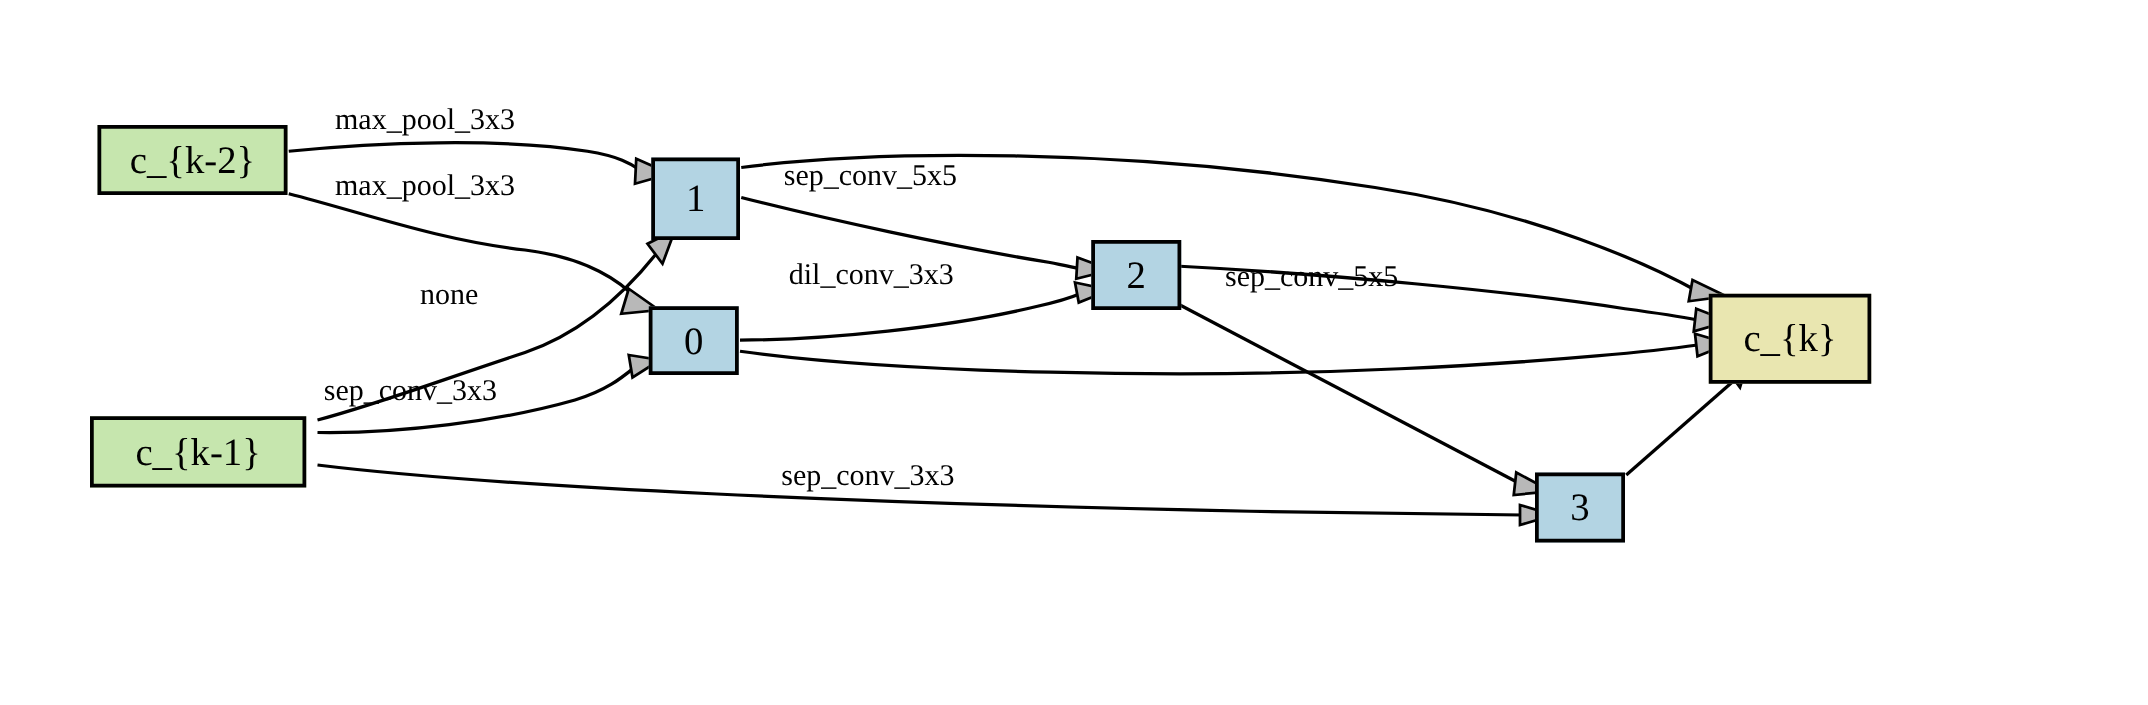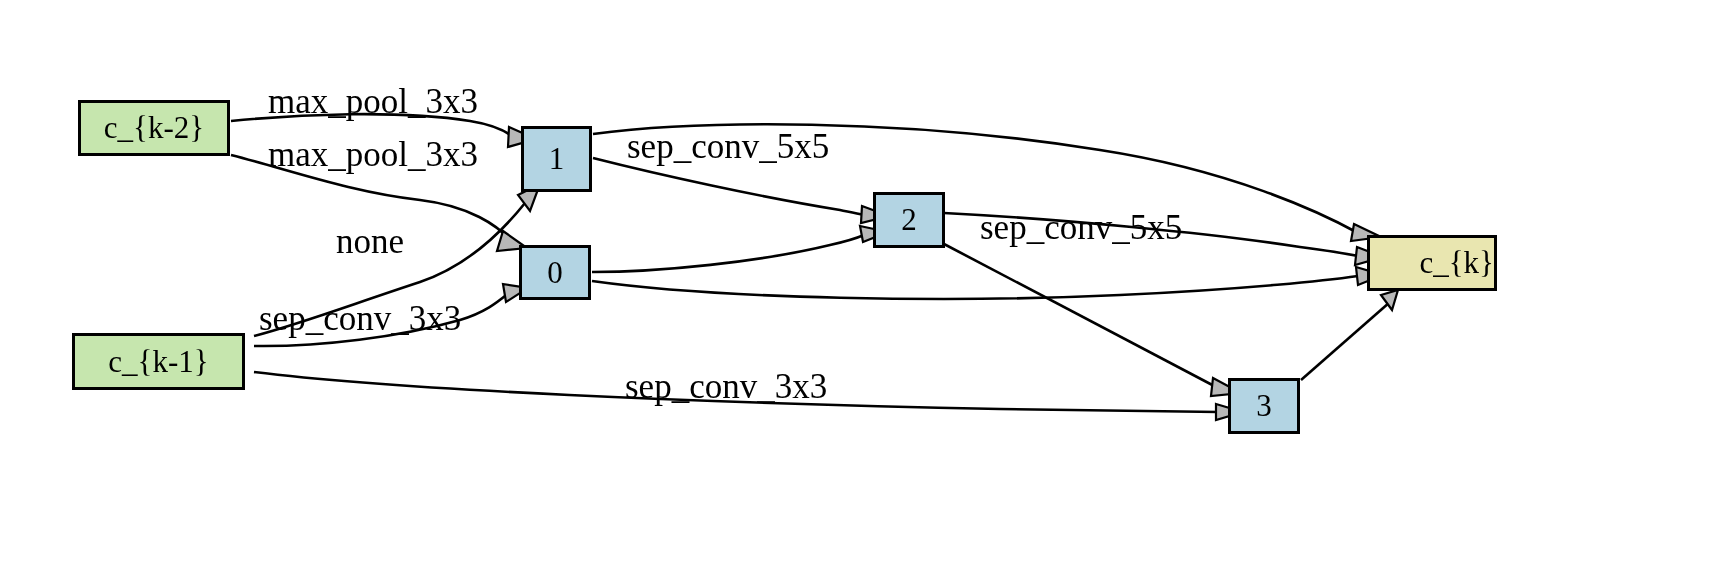--- a/index.html
+++ b/index.html
@@ -41,21 +41,21 @@
     background: #b3d4e3;
     font-size: 31px;
   }
   .node-output {
     background: #e9e6b0;
     font-size: 31px;
   }
   .edge-label {
     position: absolute;
     font-family: "Liberation Serif", "DejaVu Serif", serif;
-    font-size: 35px;
+    font-size: 24px;
     color: #000000;
     white-space: nowrap;
     z-index: 4;
     line-height: 1;
   }
   .edge-path {
     fill: none;
     stroke: #000000;
     stroke-width: 2.6;
   }
@@ -152,32 +152,33 @@
   </div>
 
   <div class="node-box node-inter" style="left:873px; top:192px; width:72px; height:56px;">
     <span>2</span>
   </div>
 
   <div class="node-box node-inter" style="left:1228px; top:378px; width:72px; height:56px;">
     <span>3</span>
   </div>
 
-  <div class="node-box node-output" style="left:1367px; top:235px; width:130px; height:56px;justify-content:flex-end;">
+  <div class="node-box node-output" style="left:1367px; top:235px; width:130px; height:72px;">
     <span>c_{k}</span>
   </div>
 
   <div class="edge-label" style="left:268px; top:84px;">max_pool_3x3</div>
 
   <div class="edge-label" style="left:268px; top:137px;">max_pool_3x3</div>
 
   <div class="edge-label" style="left:336px; top:224px;">none</div>
 
   <div class="edge-label" style="left:259px; top:301px;">sep_conv_3x3</div>
 
   <div class="edge-label" style="left:625px; top:369px;">sep_conv_3x3</div>
 
   <div class="edge-label" style="left:627px; top:129px;">sep_conv_5x5</div>
 
+  <div class="edge-label" style="left:631px; top:208px;">dil_conv_3x3</div>
 
   <div class="edge-label" style="left:980px; top:210px;">sep_conv_5x5</div>
 
 </div>
 
 </body></html>

